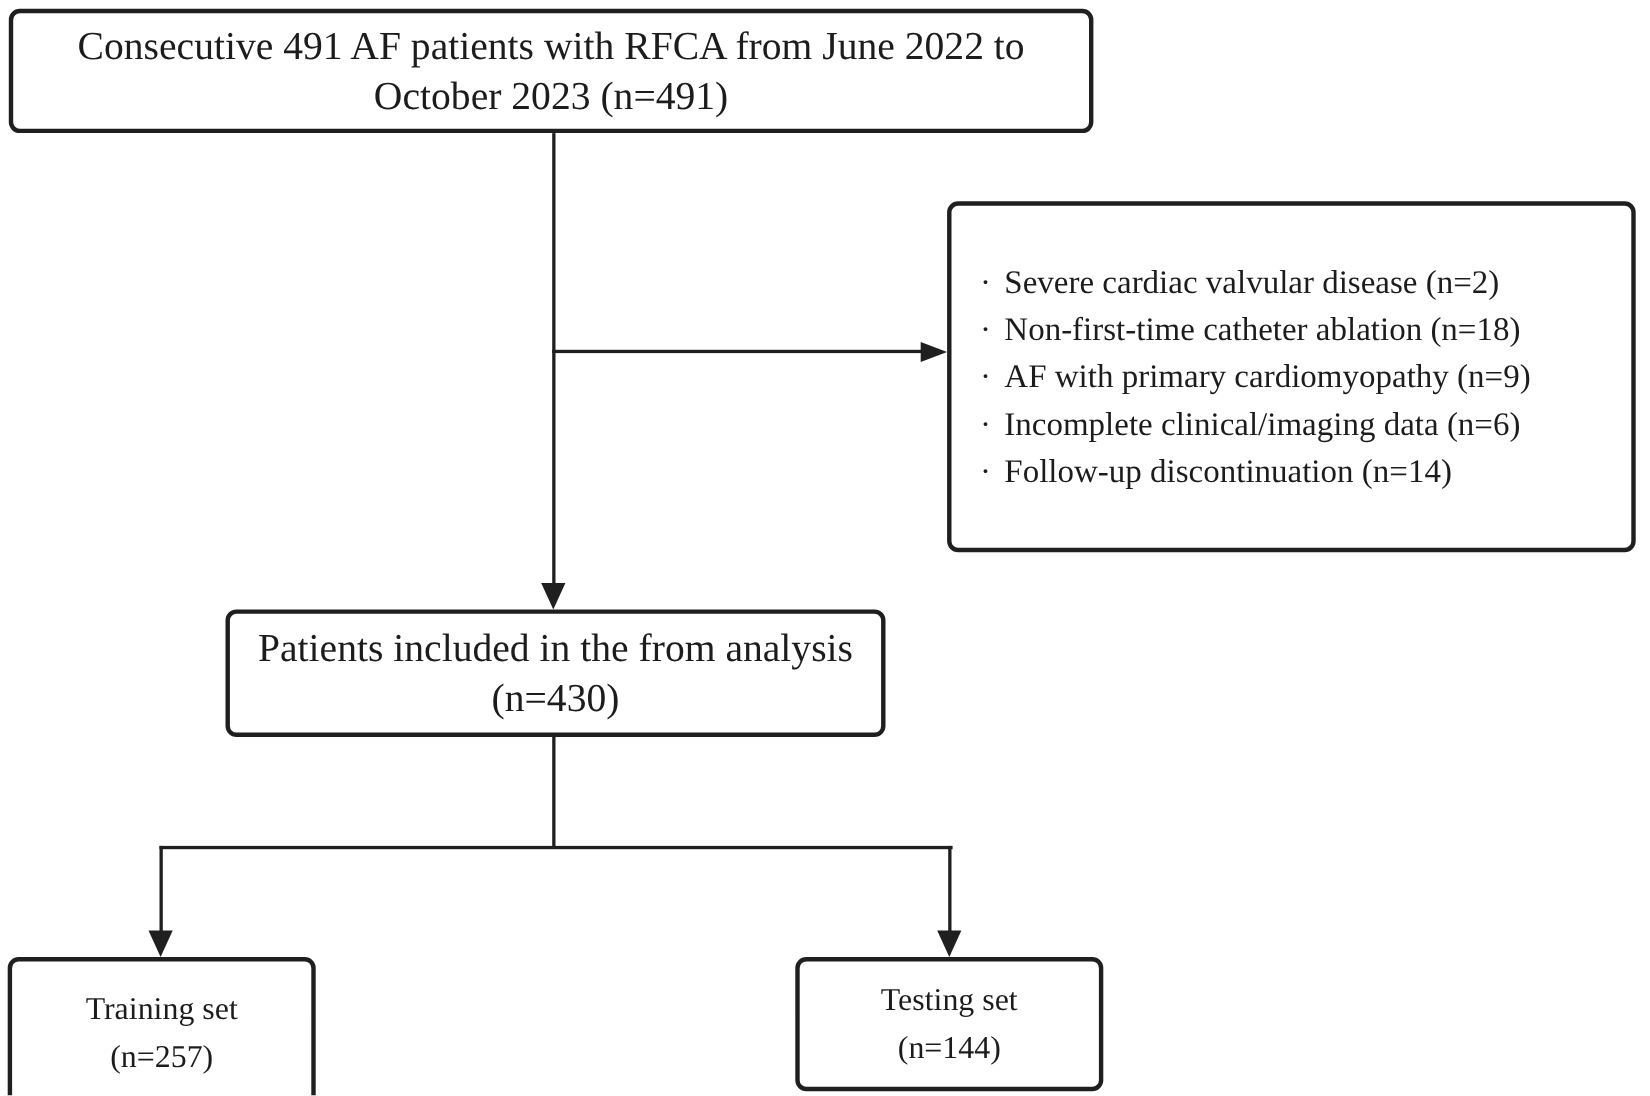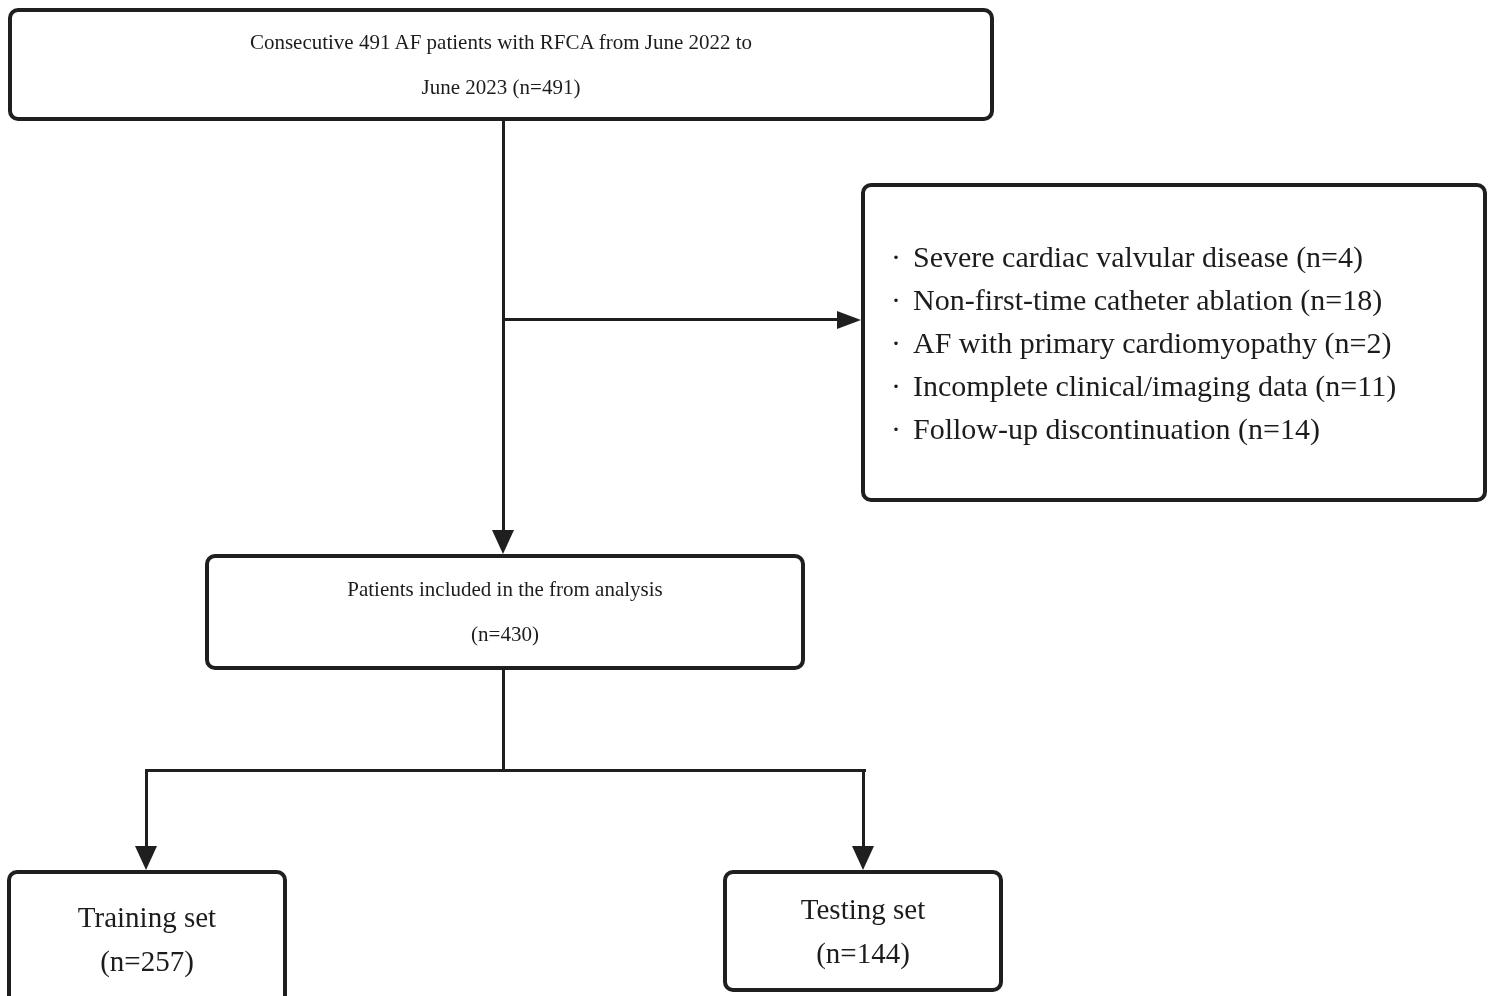--- a/index.html
+++ b/index.html
@@ -22,21 +22,21 @@
     border: 4px solid #1f1f1f;
     border-radius: 10px;
     background: #ffffff;
     display: flex;
     flex-direction: column;
     align-items: center;
     justify-content: center;
     text-align: center;
   }
   .node .line {
-    font-size: 21px;
+    font-size: 36px;
     line-height: 45px;
     white-space: nowrap;
   }
   #node-initial    { left: 8px;   top: 8px;   width: 986px; height: 113px; }
   #node-exclusions { left: 861px; top: 183px; width: 626px; height: 319px;
                      align-items: flex-start; padding-left: 26px; text-align: left; }
   #node-final      { left: 205px; top: 554px; width: 600px; height: 116px; }
   #node-training   { left: 7px;   top: 870px; width: 280px; height: 138px; text-align: right; }
   #node-testing    { left: 723px; top: 870px; width: 280px; height: 122px; text-align: center; }
 
@@ -85,45 +85,45 @@
   #line-drop-right       { left: 862px; top: 769px; width: 3px; height: 79px; }
   #arrow-into-testing    { left: 852px; top: 846px; }
 </style>
 </head>
 <body>
 
 <div id="canvas">
 
   <div class="node" id="node-initial">
     <div class="line">Consecutive 491 AF patients with RFCA from June 2022 to</div>
-    <div class="line">June 2023 (n=491)</div>
+    <div class="line">October 2023 (n=491)</div>
   </div>
 
   <div class="connector" id="line-initial-to-final"></div>
   <div class="arrowhead arrow-down" id="arrow-into-final"></div>
 
   <div class="connector" id="line-branch-exclusion"></div>
   <div class="arrowhead arrow-right" id="arrow-into-exclusions"></div>
 
   <div class="node" id="node-exclusions">
     <div class="excl-item">
       <span class="bullet">·</span>
-      <span>Severe cardiac valvular disease (n=4)</span>
+      <span>Severe cardiac valvular disease (n=2)</span>
     </div>
     <div class="excl-item">
       <span class="bullet">·</span>
       <span>Non-first-time catheter ablation (n=18)</span>
     </div>
     <div class="excl-item">
       <span class="bullet">·</span>
-      <span>AF with primary cardiomyopathy (n=2)</span>
+      <span>AF with primary cardiomyopathy (n=9)</span>
     </div>
     <div class="excl-item">
       <span class="bullet">·</span>
-      <span>Incomplete clinical/imaging data (n=11)</span>
+      <span>Incomplete clinical/imaging data (n=6)</span>
     </div>
     <div class="excl-item">
       <span class="bullet">·</span>
       <span>Follow-up discontinuation (n=14)</span>
     </div>
   </div>
 
   <div class="node" id="node-final">
     <div class="line">Patients included in the from analysis</div>
     <div class="line">(n=430)</div>

